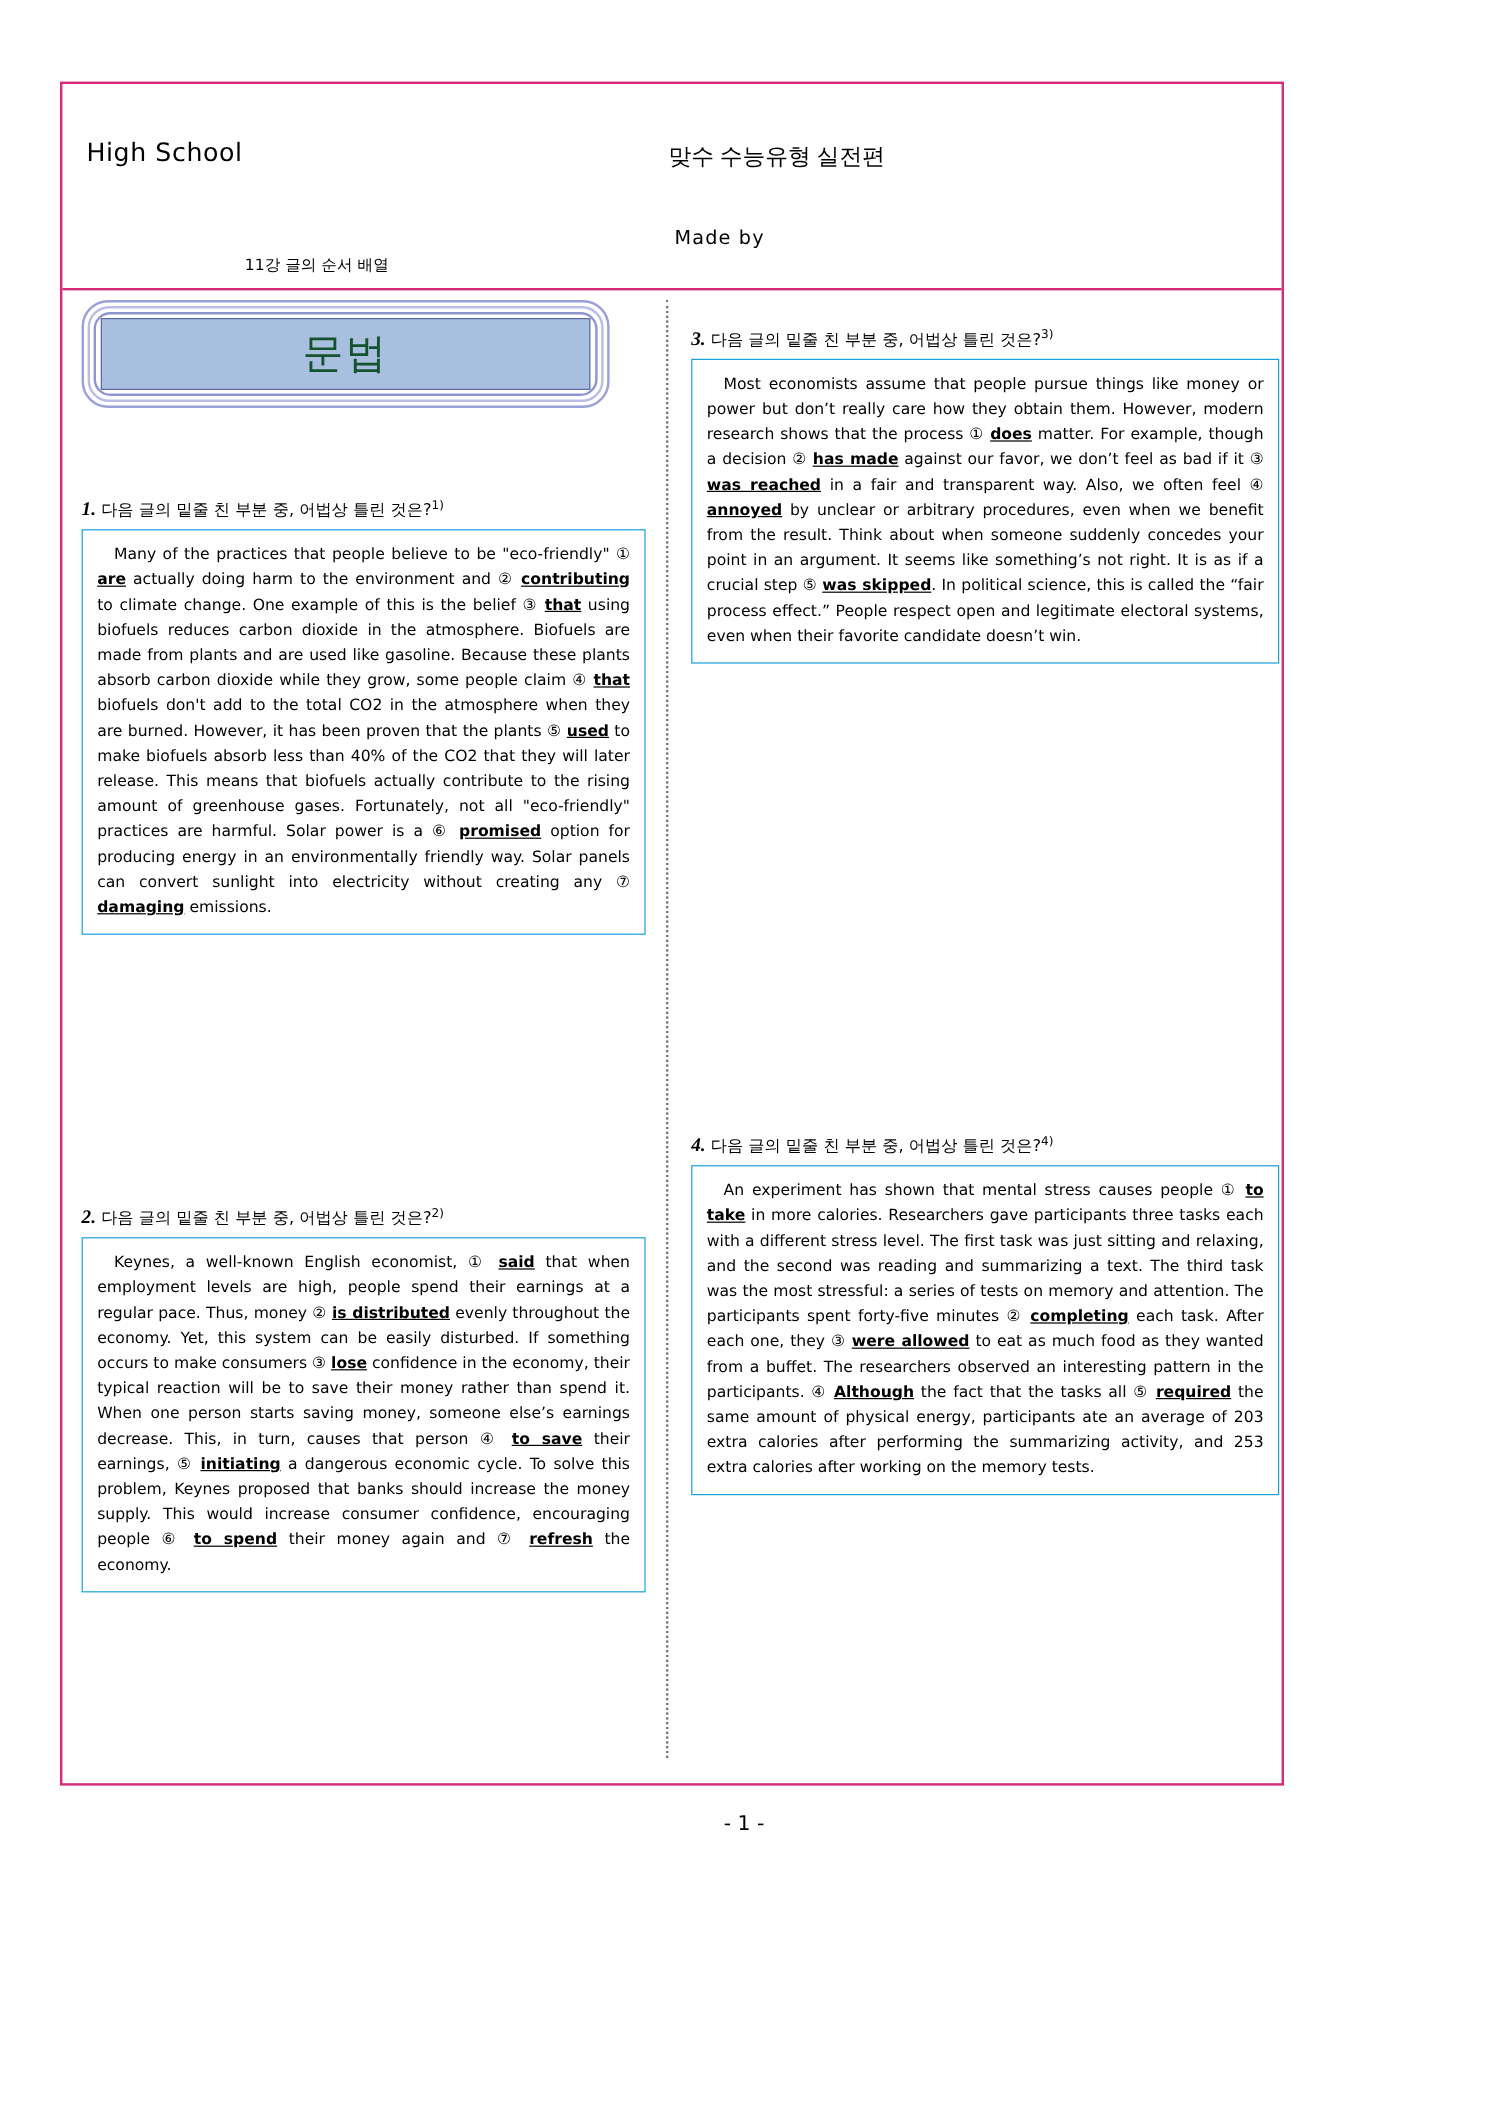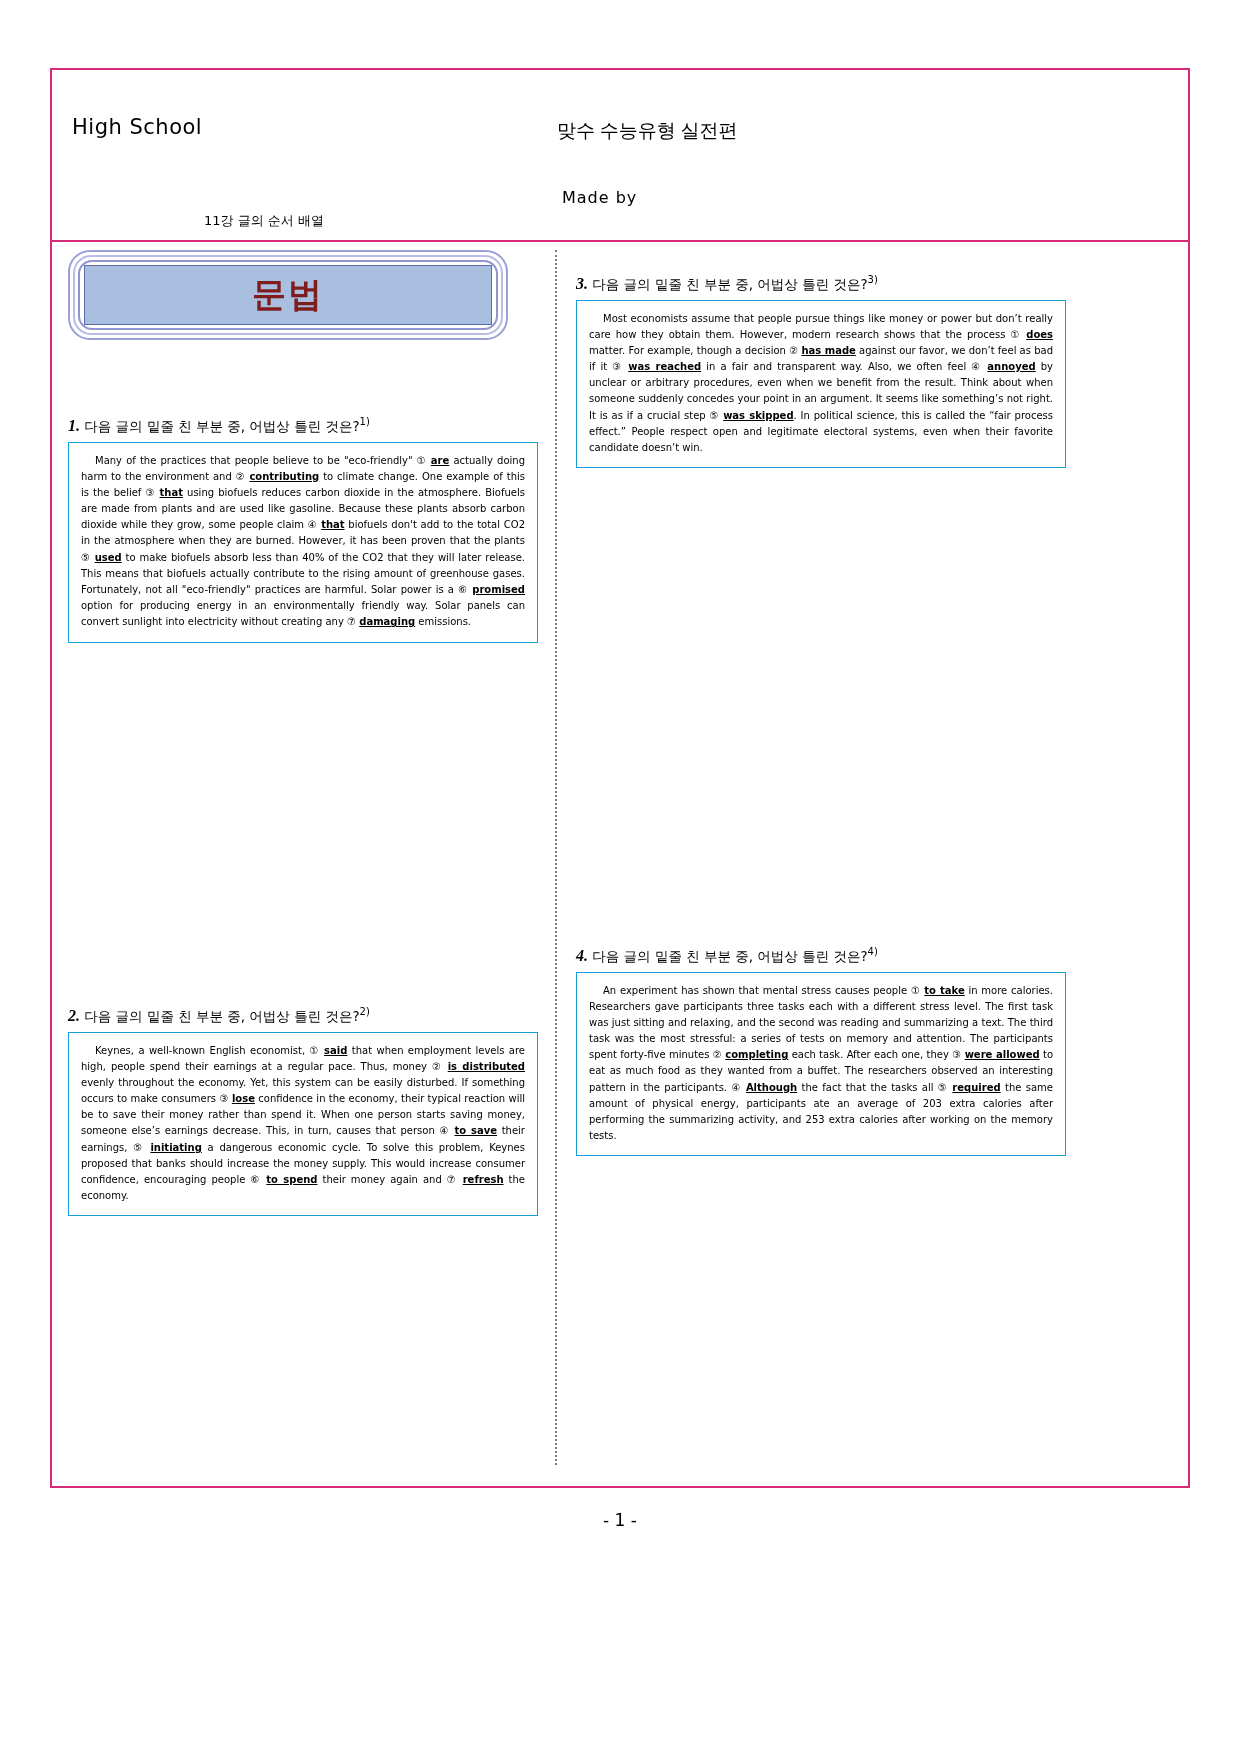--- a/index.html
+++ b/index.html
@@ -11,21 +11,21 @@
     width: 1240px;
     height: 1753px;
     font-family: "Liberation Sans", sans-serif;
     color: #000;
     position: relative;
   }
   .page {
     position: absolute;
     left: 50px;
     top: 68px;
-    width: 1140px;
+    width: 1020px;
     height: 1420px;
     border: 2px solid #d62a7a;
     box-sizing: border-box;
   }
   .header {
     position: relative;
     height: 172px;
     border-bottom: 2px solid #d62a7a;
     box-sizing: border-box;
   }
@@ -101,22 +101,22 @@
   .badge-inner {
     position: absolute; left: 16px; top: 15px; right: 16px; bottom: 15px;
     border: 1px solid #5d6aa8;
     background: #a8bfdf;
     display: flex;
     align-items: center;
     justify-content: center;
   }
   .badge-inner span {
     font-size: 34px;
-    font-weight: bold;
-    color: #7f1d1d;
+    font-weight: normal;
+    color: #14532d;
     font-family: "DejaVu Sans", sans-serif;
     letter-spacing: 2px;
   }
 
   
   .q {
     position: absolute;
     margin-top: 24px;
   }
   .q-head {
@@ -132,21 +132,21 @@
     font-family: "Liberation Serif", serif;
   }
   .q-sup {
     font-size: 10px;
     vertical-align: super;
   }
   .passage {
     border: 1px solid #16a0d8;
     padding: 10px 12px 11px 12px;
     box-sizing: border-box;
-    font-size: 10px;
+    font-size: 13px;
     line-height: 1.62;
     text-align: justify;
     text-justify: inter-word;
     font-family: "DejaVu Sans", sans-serif;
   }
   .passage p { margin: 0; text-indent: 14px; }
   .ul { text-decoration: underline; font-weight: bold; }
   .cnum { font-family: "DejaVu Sans", sans-serif; }
 
   

